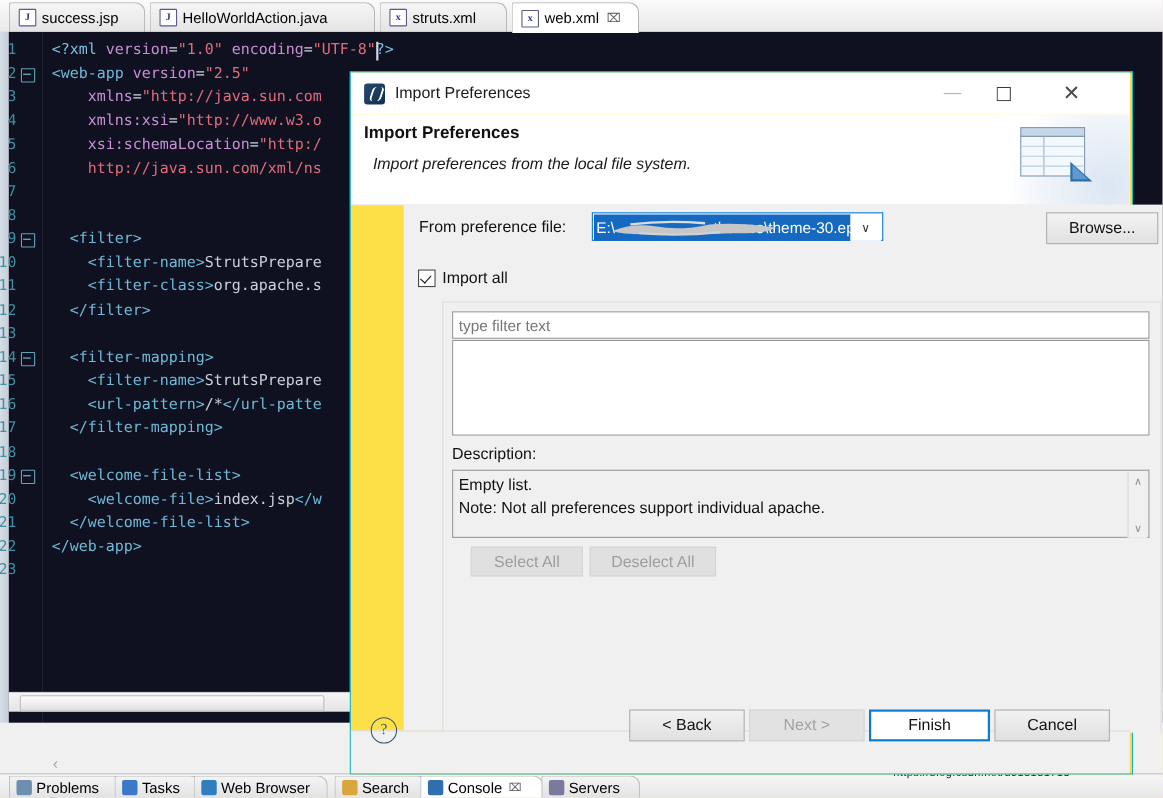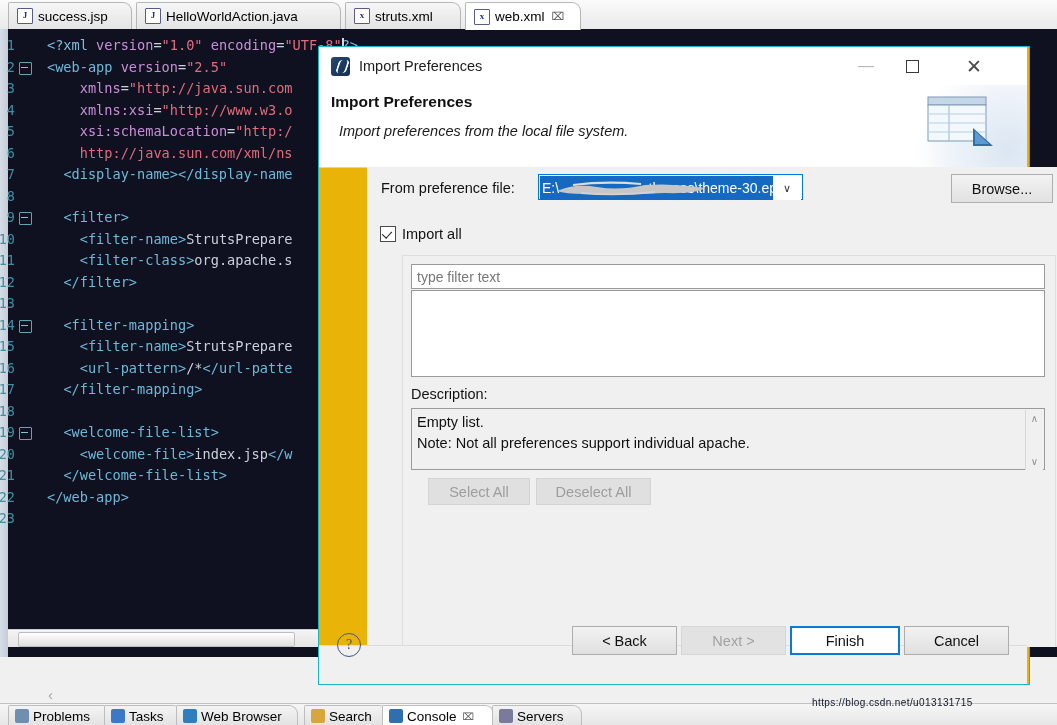--- a/index.html
+++ b/index.html
@@ -71,22 +71,22 @@
     background:linear-gradient(#f6f6f6,#e6e6e6);border-top:1px solid #c0c0c0;overflow:hidden;}
   .vtab{position:absolute;top:1px;height:21px;display:flex;align-items:center;
     padding:0 9px 0 6px;font-size:13.5px;color:#000;white-space:nowrap;
     border:1px solid #bdbdbd;border-bottom:none;border-radius:2px 9px 0 0;
     background:linear-gradient(#f4f4f4,#e2e2e2);box-sizing:border-box;}
   .vtab.active{background:#fff;}
   .vtab .vico{width:14px;height:14px;margin-right:4px;flex:none;border-radius:2px;}
   .vtab .vclose{margin-left:6px;font-size:10px;color:#555;}
 
   
-  #dlg{position:absolute;left:318px;top:46px;width:710px;height:637px;
-    background:#eab308;border:1px solid #16b6c4;box-shadow:0 0 0 0 rgba(0,0,0,0);}
+  #dlg{position:absolute;left:318px;top:65px;width:710px;height:637px;
+    background:#fde047;border:1px solid #16b6c4;box-shadow:0 0 0 0 rgba(0,0,0,0);}
   #dlgTitle{position:absolute;left:0;top:0;width:708px;height:38px;background:#ffffff;
     display:flex;align-items:center;}
   #dlgIcon{width:19px;height:19px;margin-left:12px;margin-right:9px;flex:none;
     background:linear-gradient(135deg,#26486f,#132f52);border-radius:3px;position:relative;}
   #dlgIcon:after{content:"";position:absolute;left:6px;top:3px;width:7px;height:13px;
     border-left:2px solid #ffffff;border-right:2px solid #ffffff;
     transform:skewX(-18deg);border-radius:4px;}
   #dlgTitleText{font-size:14.5px;color:#1b1b1b;}
   .wbtn{position:absolute;top:0;width:46px;height:38px;display:flex;align-items:center;
     justify-content:center;font-size:15px;color:#4a4a4a;}
@@ -219,21 +219,20 @@
         <div class="lnum" style="top: 459.5px;">22</div>
         <div class="lnum" style="top: 481px;">23</div>
       </div>
     <div id="codeArea">
         <div class="cline" style="top: 8px;"><span class="k-pi">&lt;?xml </span><span class="k-attr">version</span><span class="k-txt">=</span><span class="k-val">"1.0"</span><span class="k-txt"> </span><span class="k-attr">encoding</span><span class="k-txt">=</span><span class="k-val">"UTF-8"</span><span class="k-pi">?&gt;</span></div>
         <div class="cline" style="top: 29.5px;"><span class="k-tag">&lt;web-app </span><span class="k-attr">version</span><span class="k-txt">=</span><span class="k-val">"2.5"</span></div>
         <div class="cline" style="top: 51px;"><span class="k-txt">    </span><span class="k-attr">xmlns</span><span class="k-txt">=</span><span class="k-val">"http://java.sun.com</span></div>
         <div class="cline" style="top: 72.5px;"><span class="k-txt">    </span><span class="k-attr">xmlns:xsi</span><span class="k-txt">=</span><span class="k-val">"http://www.w3.o</span></div>
         <div class="cline" style="top: 94px;"><span class="k-txt">    </span><span class="k-attr">xsi:schemaLocation</span><span class="k-txt">=</span><span class="k-val">"http:/</span></div>
         <div class="cline" style="top: 115.5px;"><span class="k-txt">    </span><span class="k-val">http://java.sun.com/xml/ns</span></div>
-        <div class="cline" style="top: 137px;"><span class="k-txt">  </span><span class="k-tag">&lt;display-name&gt;&lt;/display-name</span></div>
         <div class="cline" style="top: 158.5px;"></div>
         <div class="cline" style="top: 180px;"><span class="k-txt">  </span><span class="k-tag">&lt;filter&gt;</span></div>
         <div class="cline" style="top: 201.5px;"><span class="k-txt">    </span><span class="k-tag">&lt;filter-name&gt;</span><span class="k-txt">StrutsPrepare</span></div>
         <div class="cline" style="top: 223px;"><span class="k-txt">    </span><span class="k-tag">&lt;filter-class&gt;</span><span class="k-txt">org.apache.s</span></div>
         <div class="cline" style="top: 244.5px;"><span class="k-txt">  </span><span class="k-tag">&lt;/filter&gt;</span></div>
         <div class="cline" style="top: 266px;"></div>
         <div class="cline" style="top: 287.5px;"><span class="k-txt">  </span><span class="k-tag">&lt;filter-mapping&gt;</span></div>
         <div class="cline" style="top: 309px;"><span class="k-txt">    </span><span class="k-tag">&lt;filter-name&gt;</span><span class="k-txt">StrutsPrepare</span></div>
         <div class="cline" style="top: 330.5px;"><span class="k-txt">    </span><span class="k-tag">&lt;url-pattern&gt;</span><span class="k-txt">/*</span><span class="k-tag">&lt;/url-patte</span></div>
         <div class="cline" style="top: 352px;"><span class="k-txt">  </span><span class="k-tag">&lt;/filter-mapping&gt;</span></div>

